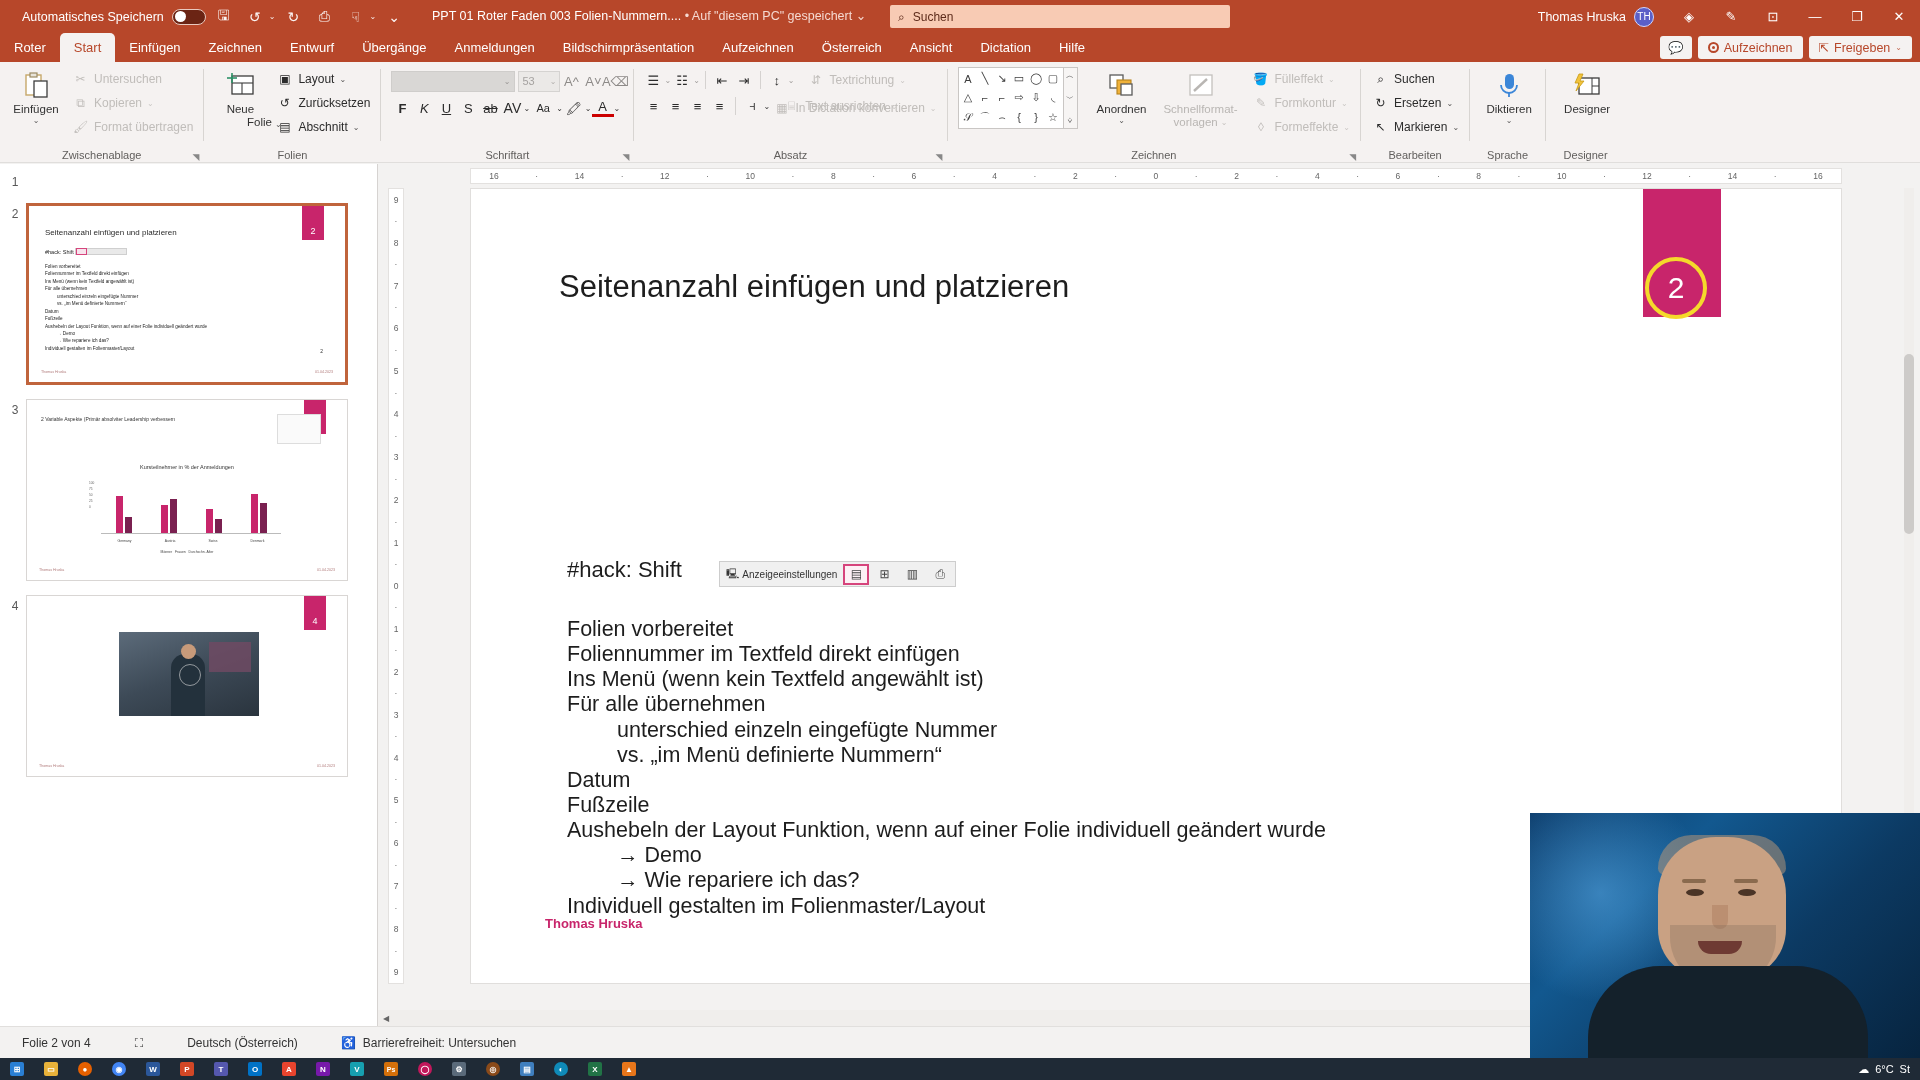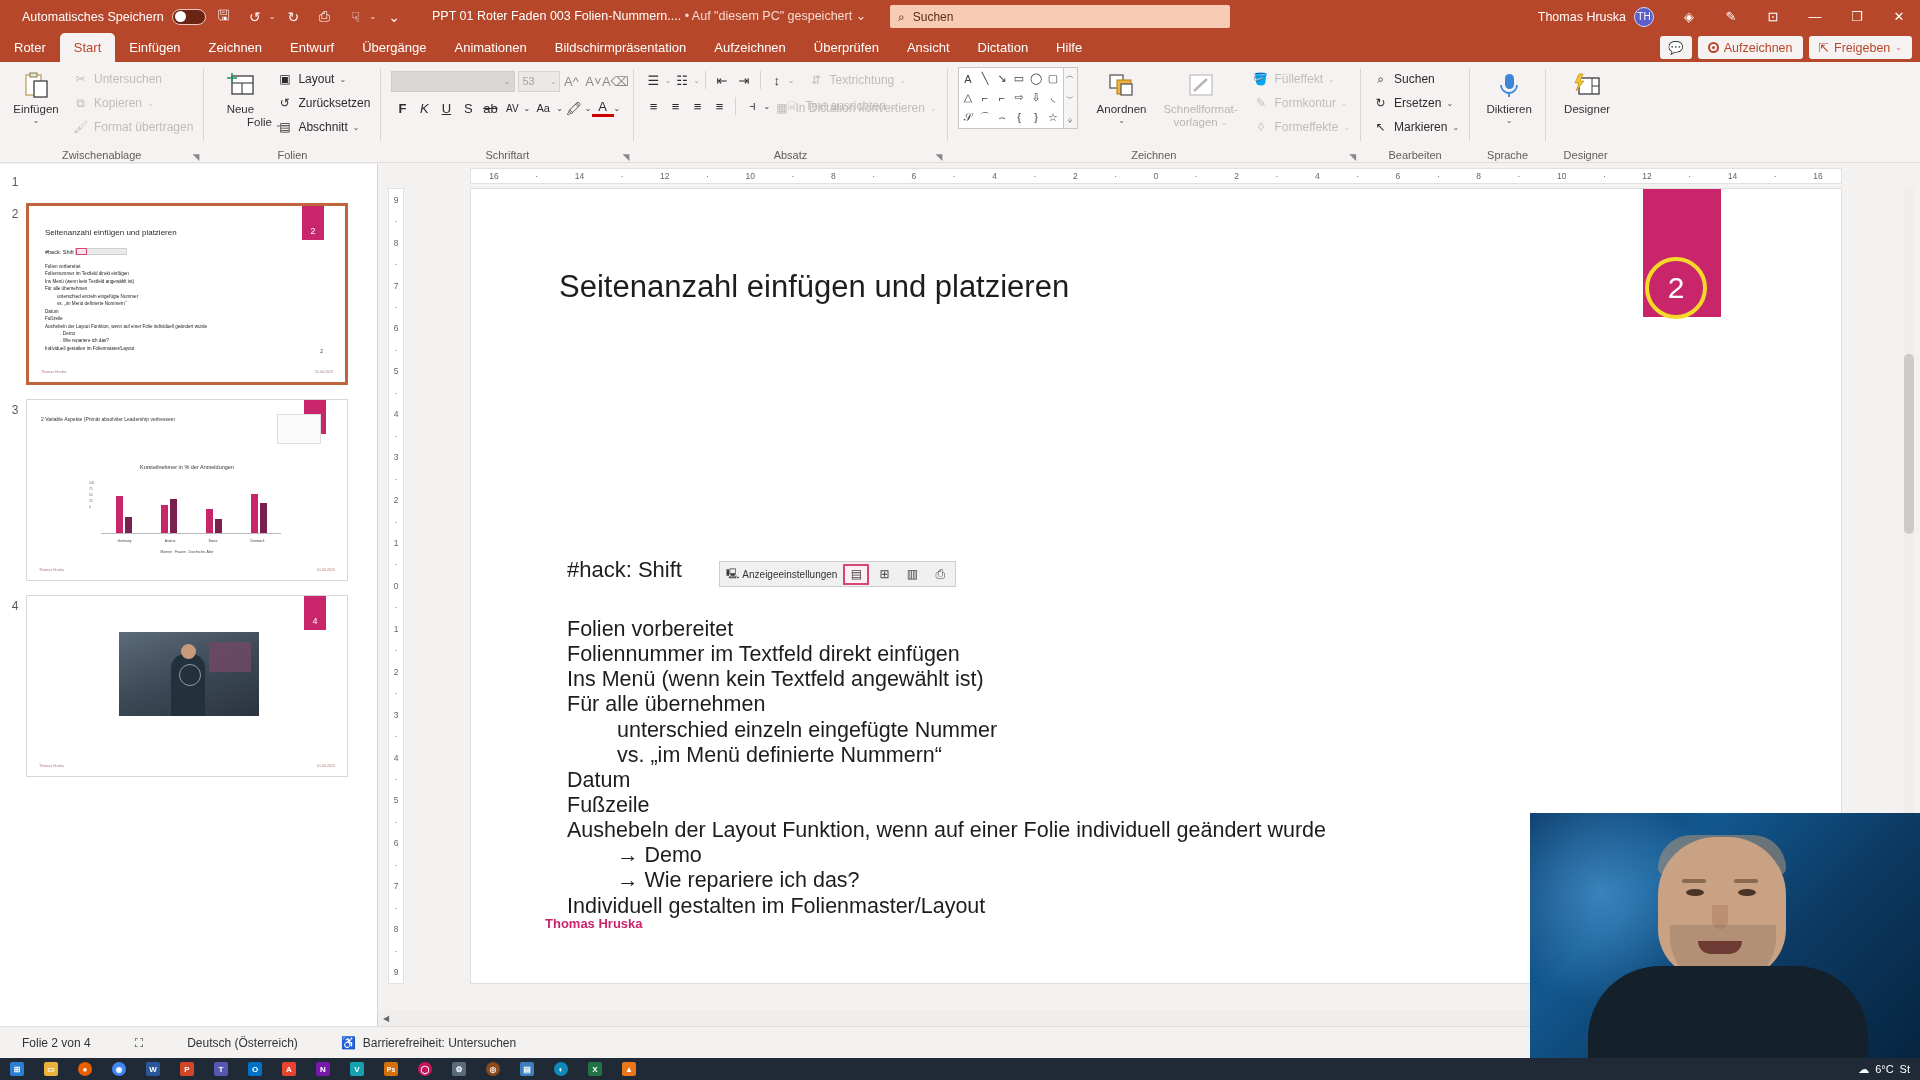--- a/index.html
+++ b/index.html
@@ -329,24 +329,24 @@
     </div>
   </div>
 
   <div class="tabbar">
     <div class="tab">Roter</div>
     <div class="tab active">Start</div>
     <div class="tab">Einfügen</div>
     <div class="tab">Zeichnen</div>
     <div class="tab">Entwurf</div>
     <div class="tab">Übergänge</div>
-    <div class="tab">Animationen</div>
+    <div class="tab">Anmeldungen</div>
     <div class="tab">Bildschirmpräsentation</div>
     <div class="tab">Aufzeichnen</div>
-    <div class="tab">Überprüfen</div>
+    <div class="tab">Österreich</div>
     <div class="tab">Ansicht</div>
     <div class="tab">Dictation</div>
     <div class="tab">Hilfe</div>
 
     <div class="tabbar-right">
       <div class="tb-chip small">
         <span>💬</span>
       </div>
       <div class="tb-chip">
         <span class="rec-dot"></span>
@@ -453,21 +453,21 @@
           <div class="fbtn">A^</div>
           <div class="fbtn">A˅</div>
           <div class="fbtn">A⌫</div>
         </div>
         <div style="display:flex; align-items:center; height:26px;">
           <div class="fbtn en" style="font-weight:bold">F</div>
           <div class="fbtn en" style="font-style:italic">K</div>
           <div class="fbtn en" style="text-decoration:underline">U</div>
           <div class="fbtn en">S</div>
           <div class="fbtn en" style="text-decoration:line-through">ab</div>
-          <div class="fbtn en" style="font-size:10px">AV</div>
+          <div class="fbtn en" style="font-size:14px">AV</div>
           <span class="cv">⌄</span>
           <div class="fbtn en" style="font-size:11px;width:26px">Aa</div>
           <span class="cv">⌄</span>
           <div class="fbtn en">🖍</div>
           <span class="cv">⌄</span>
           <div class="fbtn en" style="border-bottom:3px solid #c00;height:18px">A</div>
           <span class="cv">⌄</span>
         </div>
       </div>
       <div class="grp-label">

